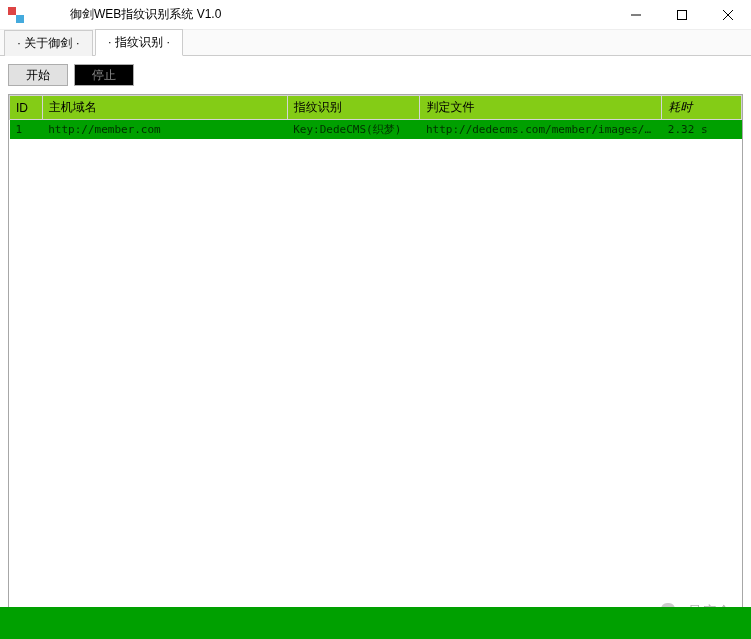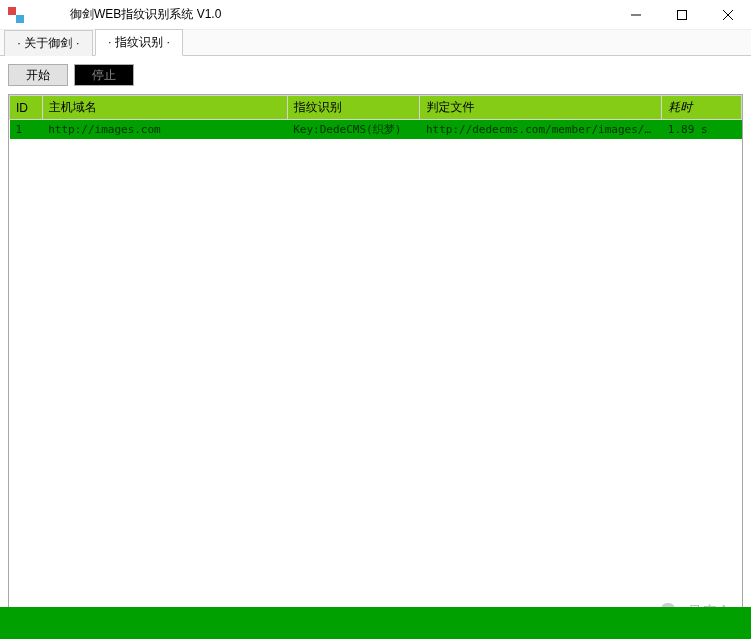--- a/index.html
+++ b/index.html
@@ -220,24 +220,24 @@
         <th class="id">ID</th>
         <th class="host">主机域名</th>
         <th class="fp">指纹识别</th>
         <th class="file">判定文件</th>
         <th class="time">耗时</th>
       </tr>
     </thead>
     <tbody>
       <tr class="result-row">
         <td>1</td>
-        <td>http://images.com</td>
+        <td>http://member.com</td>
         <td>Key:DedeCMS(织梦)</td>
         <td>http://dedecms.com/member/images/ba...</td>
-        <td>1.89 s</td>
+        <td>2.32 s</td>
       </tr>
     </tbody>
   </table>
 </div>
 
 <div class="watermark">
   <span class="wechat-ic"></span>
   <span>邑安全</span>
 </div>
 

